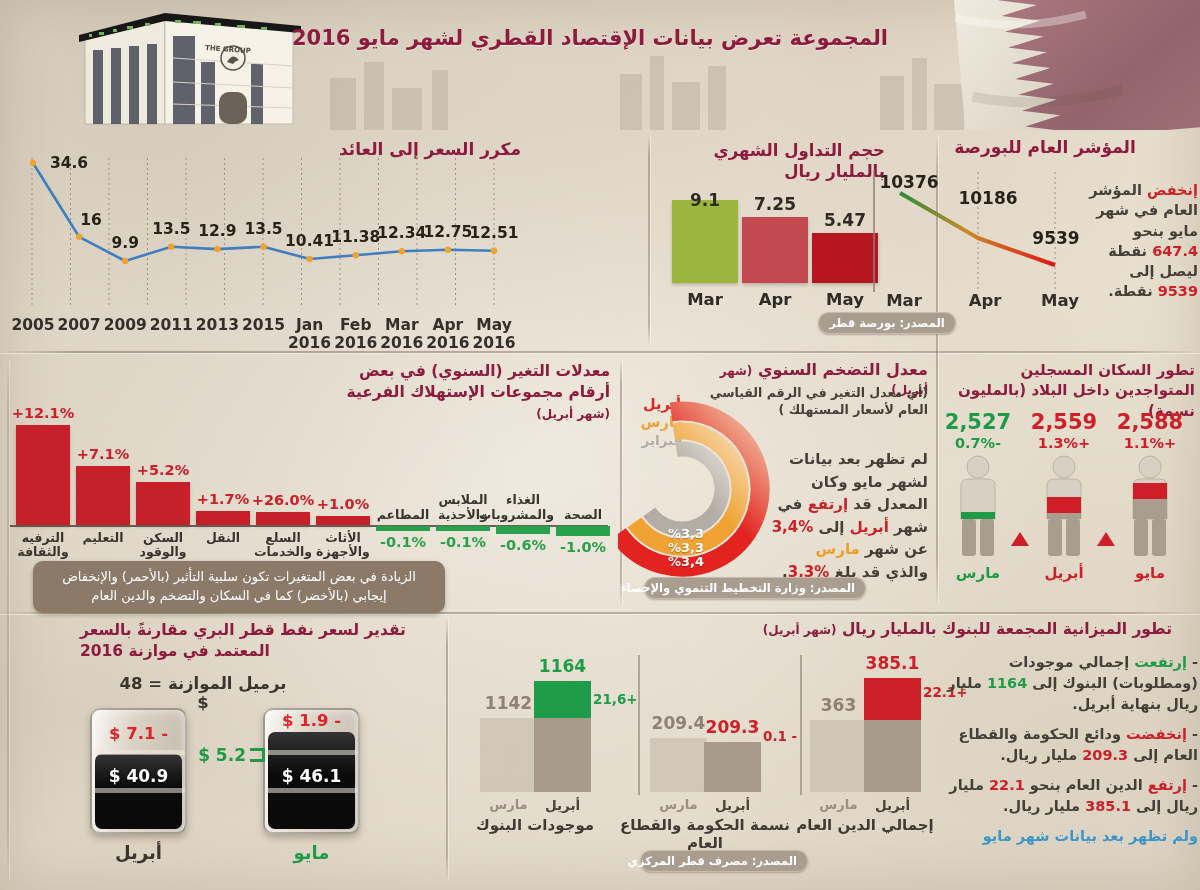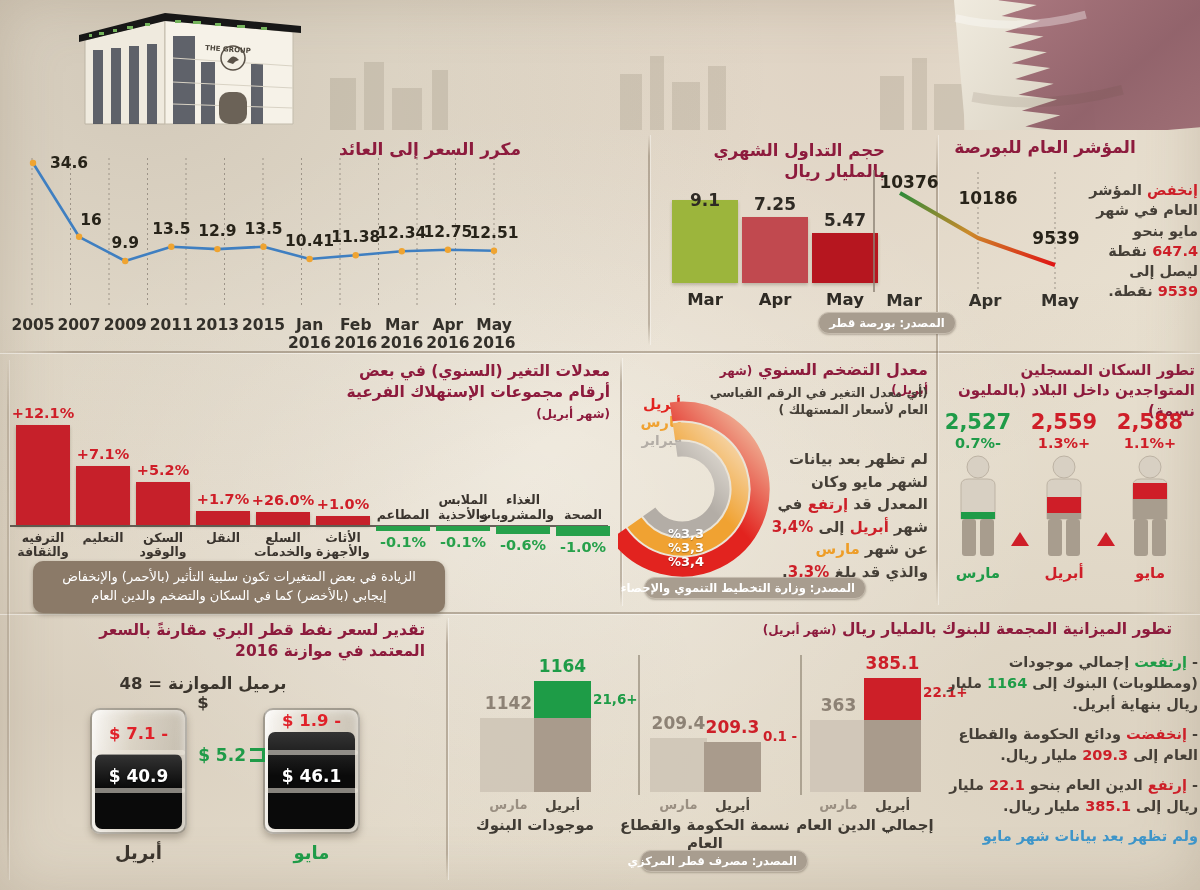--- a/index.html
+++ b/index.html
@@ -118,20 +118,21 @@
       </defs>
       <g transform="rotate(-5 150 65)">
         <rect x="60" y="-10" width="130" height="150" fill="url(#fgW)"></rect>
         <path d="M160,-10 L310,-10 L310,140 L130,140
                  L158,132 L120,124 L156,116 L118,108 L154,100 L116,92 L152,84 L114,76 L150,68
                  L112,60 L148,52 L110,44 L146,36 L108,28 L144,20 L106,12 L142,4 L104,-4 Z" fill="url(#fgM)" opacity=".96"></path>
         <path d="M60,10 Q120,30 190,18" stroke="rgba(255,255,255,.35)" stroke-width="8" fill="none"></path>
         <path d="M70,90 Q140,110 220,96" stroke="rgba(90,70,60,.12)" stroke-width="10" fill="none"></path>
       </g>
     </svg>
+    <div class="abs rtl" style="left:260px;top:26px;width:660px;text-align:center;font-size:21px;font-weight:700;color:#8d1b3d;text-shadow:0 1px 0 rgba(255,255,255,.5);">المجموعة تعرض بيانات الإقتصاد القطري لشهر مايو 2016</div>
   </div>
 
   <div class="seam-h" style="left:0;top:351px;width:1200px;"></div>
   <div class="seam-h" style="left:0;top:612px;width:1200px;"></div>
   <div class="seam-v" style="left:648px;top:135px;height:210px;"></div>
   <div class="seam-v" style="left:936px;top:135px;height:470px;"></div>
   <div class="seam-v" style="left:620px;top:358px;height:248px;"></div>
   <div class="seam-v" style="left:446px;top:618px;height:262px;"></div>
   <div class="seam-v" style="left:7px;top:360px;height:520px;opacity:.6;"></div>
 
@@ -350,21 +351,21 @@
       <rect x="14" y="28" width="34" height="16" fill="#cf1e28"></rect>
             </svg></div>
           <div class="pop-name" style="color: rgb(207, 30, 40);">مايو</div>
         </div>
         <div class="tri-up" style="left: 76px; top: 122px;"></div>
         <div class="tri-up" style="left: 162px; top: 122px;"></div>
       </div>
   </section>
 
   <section>
-    <div class="abs rtl sec-title" style="left:80px;top:620px;width:345px;text-align:right;font-size:15.5px;line-height:1.35;">تقدير لسعر نفط قطر البري مقارنةً بالسعر المعتمد في موازنة 2016</div>
+    <div class="abs rtl sec-title" style="left:80px;top:620px;width:345px;text-align:left;font-size:15.5px;line-height:1.35;">تقدير لسعر نفط قطر البري مقارنةً بالسعر المعتمد في موازنة 2016</div>
     <div class="abs rtl" style="left:118px;top:674px;width:170px;text-align:center;font-size:16.5px;font-weight:700;color:#3b352d;">برميل الموازنة = 48 $</div>
     <div id="oil-barrels" class="abs" style="left:88px;top:706px;width:280px;height:170px;">
         <div class="barrel" style="left: 2px; top: 2px;">
           <div class="glass"></div>
           <div class="oil" style="height: 75px;"></div>
           <div class="ridge" style="top: 42px;"></div>
           <div class="ridge" style="top: 80px;"></div>
           <div class="price" style="top: 58px;">$ 40.9</div>
           <div class="diff" style="top: 16px;">$ 7.1 -</div>
         </div>

